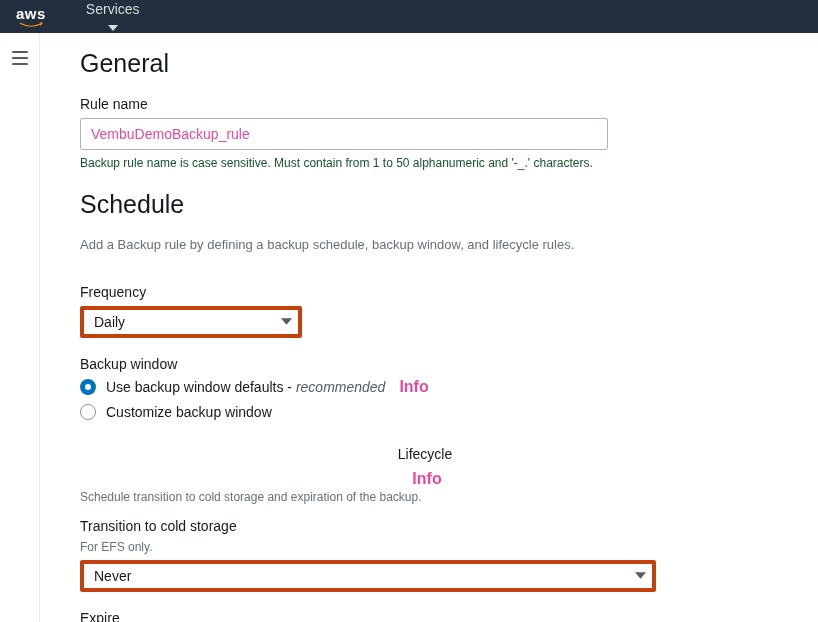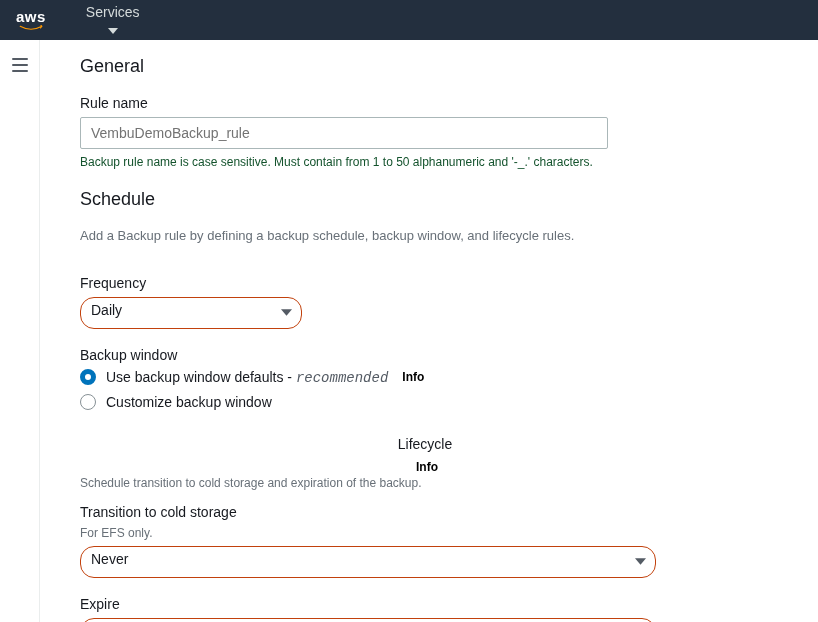--- a/index.html
+++ b/index.html
@@ -4,21 +4,21 @@
 <style>
   * { box-sizing: border-box; margin: 0; padding: 0; }
   body {
     font-family: "Amazon Ember", "Helvetica Neue", Arial, sans-serif;
     font-size: 14px;
     color: #16191f;
     background: #fff;
   }
   .topnav {
     background: #232f3e;
-    height: 40px;
+    height: 33px;
     display: flex;
     align-items: center;
     padding: 0 16px;
   }
   .aws-logo {
     color: #fff;
     font-weight: bold;
     font-size: 15px;
     letter-spacing: 0.5px;
     margin-right: 40px;
@@ -64,61 +64,61 @@
     height: 2px;
     background: #545b64;
     border-radius: 1px;
   }
   .main {
     flex: 1;
     padding: 12px 40px 20px 40px;
     max-width: 770px;
   }
   h2.section-title {
-    font-size: 18px;
+    font-size: 25px;
     font-weight: 400;
     color: #16191f;
     margin-bottom: 18px;
     margin-top: 4px;
   }
   .schedule-title { margin-top: 26px; margin-bottom: 4px; }
   .field-label {
     font-size: 14px;
     color: #16191f;
     margin-bottom: 6px;
     display: block;
   }
   .text-input {
     width: 528px;
     height: 32px;
     border: 1px solid #aab7b8;
     border-radius: 2px;
     padding: 4px 10px;
     font-size: 14px;
-    color: #737373;
+    color: #ec4899;
   }
   .help-text {
     font-size: 12px;
     color: #14532d;
     margin-top: 5px;
     line-height: 1.4;
   }
   .section-desc {
     font-size: 13px;
     color: #687078;
     margin-bottom: 32px;
   }
   .select-wrapper {
     position: relative;
     display: inline-block;
   }
   .select {
     height: 32px;
-    border: 1px solid #c2410c;
-    border-radius: 14px;
+    border: 4px solid #c2410c;
+    border-radius: 2px;
     padding: 4px 30px 4px 10px;
     font-size: 14px;
     color: #16191f;
     background: #fff;
     appearance: none;
     -webkit-appearance: none;
     cursor: pointer;
   }
   .select.small { width: 222px; }
   .select.large { width: 576px; }
@@ -144,24 +144,24 @@
     height: 16px;
     border-radius: 50%;
     border: 1.5px solid #879196;
     display: flex;
     align-items: center;
     justify-content: center;
     flex-shrink: 0;
   }
   .radio-outer.selected { border: 5px solid #0073bb; }
   .radio-label { font-size: 14px; color: #16191f; }
-  .recommended { font-style: italic; color: #545b64; font-family: Liberation Mono, monospace; }
+  .recommended { font-style: italic; color: #545b64; }
   .info-link {
-    font-size: 12px;
-    color: #000000;
+    font-size: 16px;
+    color: #ec4899;
     font-weight: 700;
     cursor: pointer;
     margin-left: 4px;
   }
   .subsection-header {
     display: flex;
     align-items: center;
     gap: 8px;
     margin-top: 26px;
     margin-bottom: 2px;

